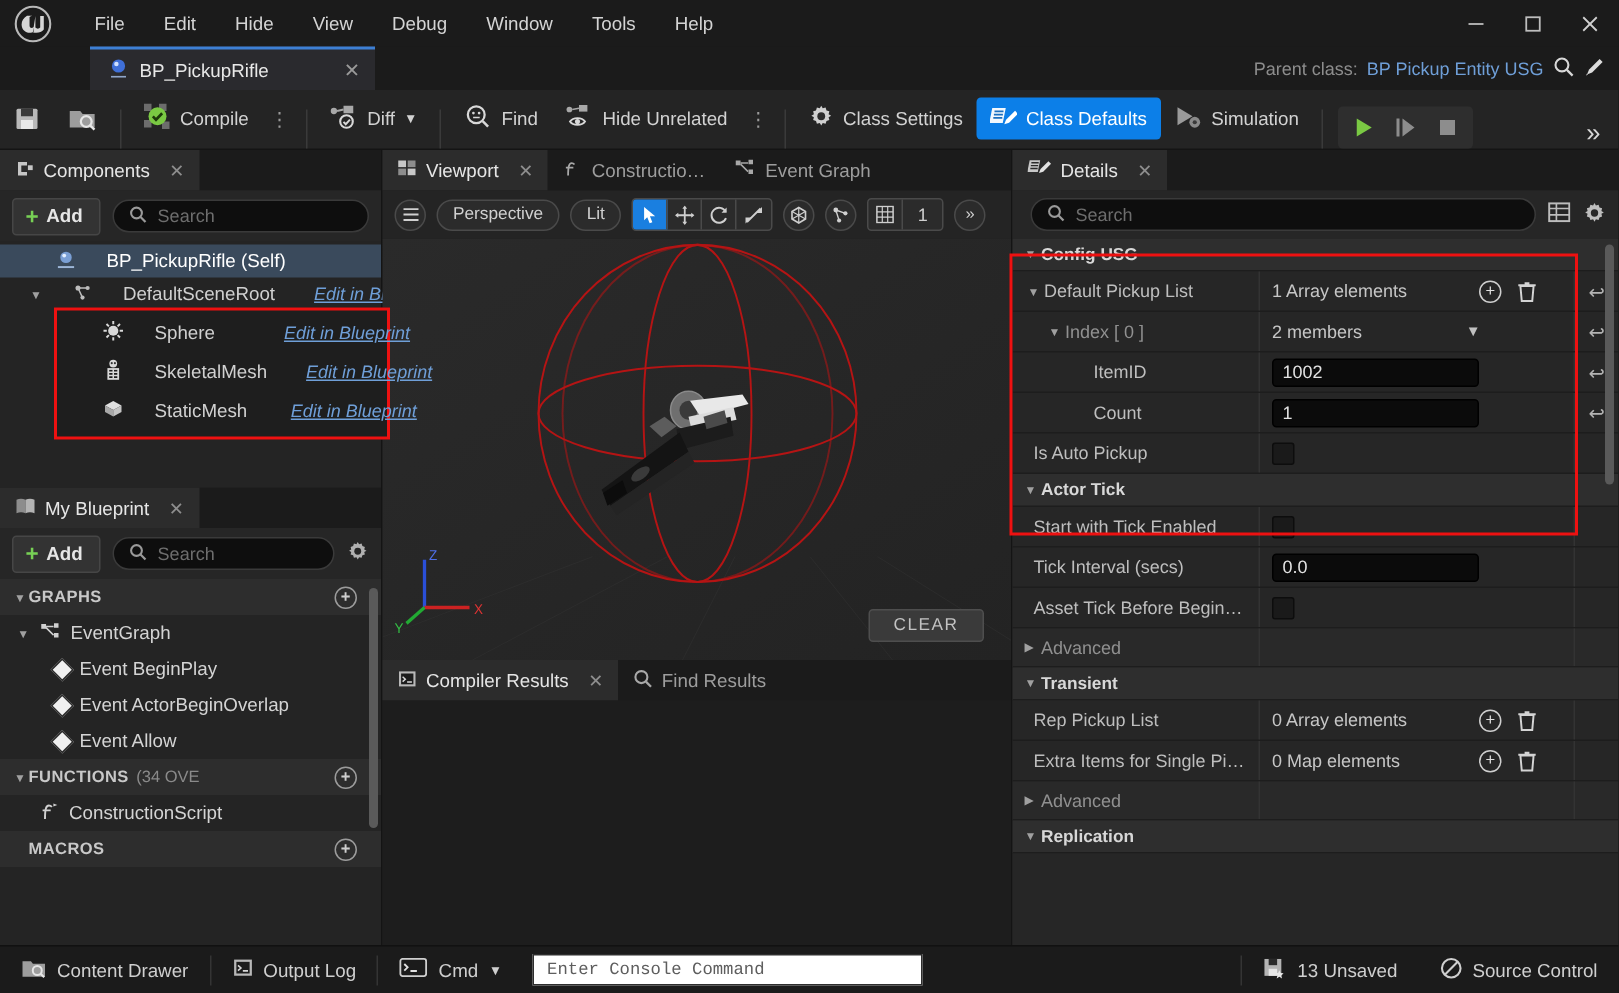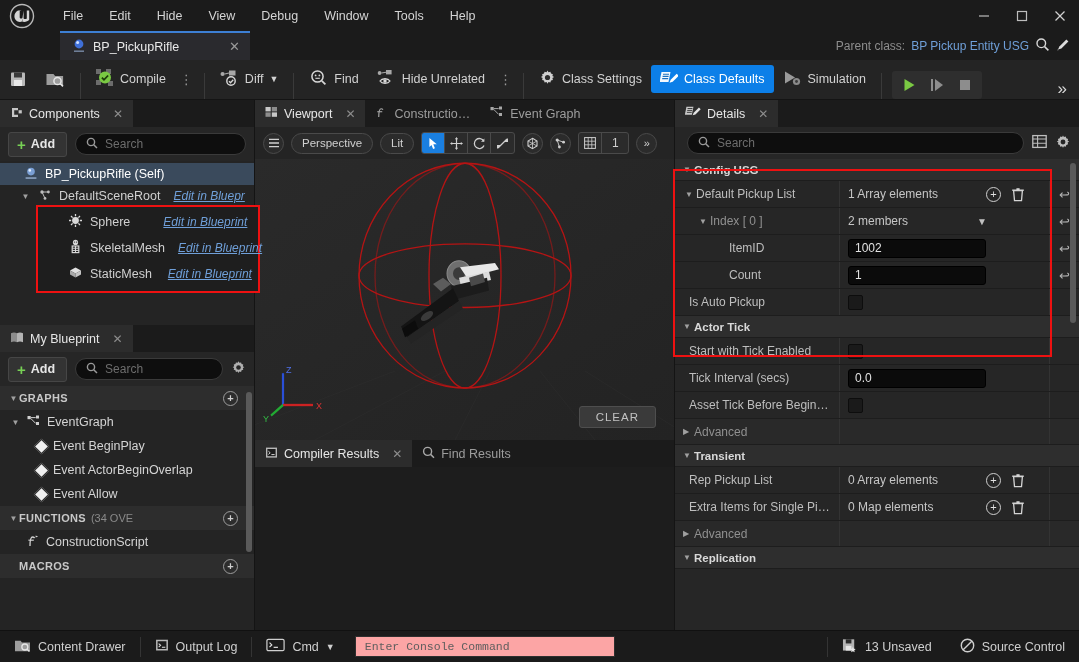--- a/index.html
+++ b/index.html
@@ -107,21 +107,21 @@
     height: 22px; padding: 0 10px; color: #6d6d6d; font-size: 12px;
   }
   .gear-sm { color: #b0b0b0; font-size: 13px; }
   
   .leftcol { width: 255px; flex-shrink: 0; display: flex; flex-direction: column;
              border-right: 1px solid #141414; text-align: center; }
   .components-panel { height: 225px; }
   .tree { flex: 1; background: #242424; padding-top: 2px; position: relative; }
   .tree-row {
     display: flex; align-items: center; height: 22px; padding-left: 6px;
-    font-size: 12.5px; color: #d0d0d0; gap: 7px; white-space: nowrap;
+    font-size: 12.5px; color: #d0d0d0; gap: 20px; white-space: nowrap;
   }
   .tree-row.selected { background: #3a4a5c; color: #fff; }
   .tri { width: 11px; color: #a0a0a0; font-size: 8px; display:inline-block; }
   .edit-link { color: #6f9fd8; text-decoration: underline; font-size: 12px; margin-left: 6px; font-style: italic; }
   .myblueprint-panel { flex: 1; }
   .bp-list { flex: 1; background: #242424; overflow: hidden; position: relative; }
   .bp-cat {
     height: 24px; background: #2d2d2d; display: flex; align-items: center;
     padding-left: 8px; font-size: 11px; font-weight: bold;
     color: #c8c8c8; letter-spacing: .3px; position: relative;
@@ -233,21 +233,21 @@
     position: absolute; bottom: 0; left: 0; right: 0; height: 32px;
     background: #1b1b1b; border-top: 1px solid #111;
     display: flex; align-items: center;
   }
   .sb-item {
     display: flex; align-items: center; gap: 7px;
     padding: 0 14px; height: 32px; font-size: 12.5px; color: #cfcfcf;
   }
   .sb-sep { width: 1px; height: 20px; background: #343434; }
   .cmd-input {
-    flex: 1; max-width: 260px; background: #fca5a5; border: 1px solid #2e2e2e;
+    flex: 1; max-width: 260px; background: #ffffff; border: 1px solid #2e2e2e;
     height: 21px; display: flex; align-items: center; padding: 0 9px;
     color: #5e5e5e; font-family: "Liberation Mono", monospace; font-size: 11.5px;
     margin-left: 6px;
   }
   .sb-right { margin-left: auto; display: flex; align-items: center; }
   
   .annot {
     position: absolute; border: 2.5px solid #ee1111;
     pointer-events: none; z-index: 50;
   }

